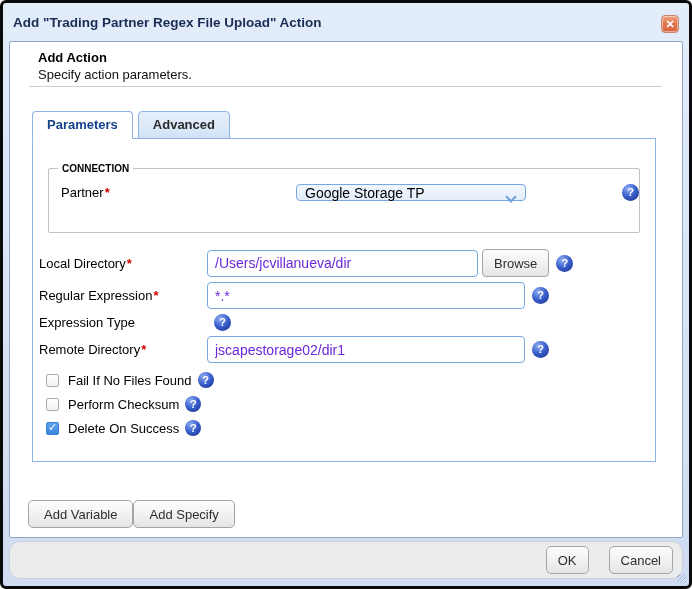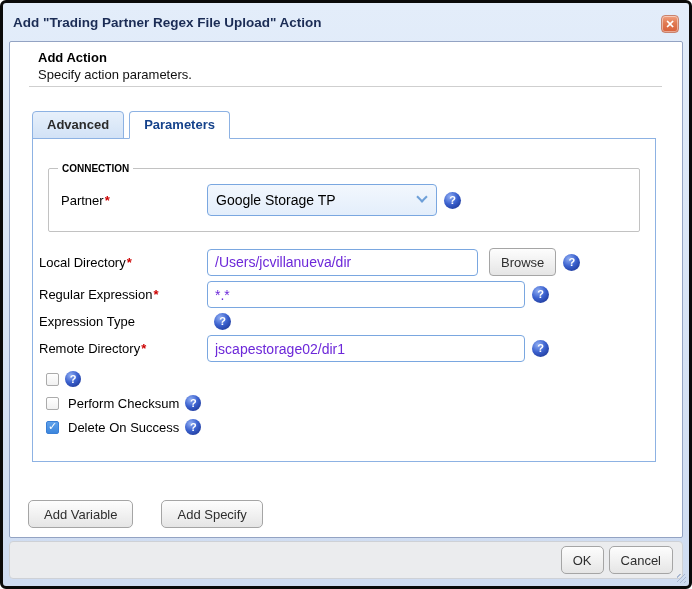--- a/index.html
+++ b/index.html
@@ -84,39 +84,39 @@
     border: 1px solid #c2c2c2;
     border-radius: 2px;
     padding: 2px 0 15px 0;
   }
   fieldset.connection legend {
     margin-left: 9px; padding: 0 4px;
     font-weight: bold; font-size: 10px; color: #000;
   }
   
   .row { display: flex; align-items: center; padding-left: 6px; margin-bottom: 5px; }
-  .fieldset-row { padding-left: 12px; margin-top: 8px; margin-bottom: 0; }
+  .fieldset-row { padding-left: 12px; margin-top: 8px; margin-bottom: 16px; justify-content: space-between; }
   .row-label { width: 168px; flex: none; font-size: 13px; color: #000; }
   .fieldset-row .row-label { width: 146px; }
   .req { color: #cc0000; font-weight: bold; margin-left: 1px; }
   .rows-block { margin-top: 16px; }
   .text-input {
     height: 27px;
     border: 1px solid #7aa7e0;
     border-radius: 4px;
     padding: 0 7px;
     font-family: "Liberation Sans", "DejaVu Sans", sans-serif;
     font-size: 14px; color: #6d28d9;
     outline: none;
   }
   .w271 { width: 271px; }
   .w318 { width: 318px; }
   .select {
     position: relative;
-    height: 32px;
+    height: 17px;
     border: 1px solid #7aa7e0;
     border-radius: 4px;
     background: linear-gradient(180deg, #f2f7fd 0%, #e3eefb 100%);
     display: flex; align-items: center;
     padding: 0 26px 0 8px;
     font-size: 14px; cursor: pointer;
   }
   .sel230 { width: 230px; }
   .sel205 { width: 205px; }
   .chevron {
@@ -138,21 +138,21 @@
   }
   .btn {
     background: linear-gradient(180deg, #fdfdfd 0%, #efefef 60%, #e5e5e5 100%);
     border: 1px solid #a5a5a5;
     border-radius: 4px;
     font-family: "Liberation Sans", "DejaVu Sans", sans-serif;
     font-size: 13px; color: #2e2e2e;
     padding: 5px 11px;
     cursor: pointer;
   }
-  .browse { margin-left: 11px; height: 28px; }
+  .browse { margin-left: 4px; height: 28px; }
   
   .cb-block { margin-top: 9px; }
   .cb-row { display: flex; align-items: center; padding-left: 13px; margin-bottom: 8px; }
   .checkbox {
     flex: none;
     width: 13px; height: 13px;
     border: 1px solid #ababab;
     border-radius: 2px;
     background: linear-gradient(180deg, #fff, #f1f1f1);
     cursor: pointer;
@@ -163,31 +163,31 @@
     background: linear-gradient(180deg, #5fa1ea 0%, #3c86dd 100%);
   }
   .checkbox.checked::after {
     content: "\2713";
     position: absolute; left: 1px; top: -2px;
     color: #fff; font-size: 11px; font-weight: bold;
   }
   .cb-label { margin-left: 9px; font-size: 13px; }
   .cb-row .help { margin-left: 6px; width: 16px; height: 16px; line-height: 16px; }
   
-  .action-buttons { margin: 38px 0 0 18px; display: flex; gap: 28px; }
+  .action-buttons { margin: 38px 0 0 18px; display: flex; gap: 0; }
   .action-buttons .btn { height: 28px; padding: 5px 15px; border-radius: 5px; }
   
   .footer {
     margin: 3px 6px 0 6px;
     height: 38px;
     background: #ebecee;
     border: 1px solid #ced1d6;
-    border-radius: 4px;
+    border-radius: 11px;
     display: flex; align-items: center; justify-content: flex-end;
-    padding-right: 9px; gap: 5px;
+    padding-right: 9px; gap: 20px;
   }
   .footer .btn { height: 28px; border-radius: 5px; }
   .resize-grip {
     position: absolute; right: 3px; bottom: 3px;
     width: 9px; height: 9px;
     background: repeating-linear-gradient(135deg, transparent 0 2px, #a9b8d2 2px 3px);
   }
 </style>
 </head>
 <body>
@@ -203,25 +203,25 @@
 
   <div class="content-panel">
 
     <div class="panel-header">
       <div class="panel-title">Add Action</div>
       <div class="panel-subtitle">Specify action parameters.</div>
     </div>
     <div class="header-sep"></div>
 
     <div class="tabs">
+      <div class="tab active">
+        <span>Parameters</span>
+      </div>
       <div class="tab inactive">
         <span>Advanced</span>
-      </div>
-      <div class="tab active">
-        <span>Parameters</span>
       </div>
     </div>
 
     <div class="tab-panel">
 
       <fieldset class="connection">
         <legend>CONNECTION</legend>
         <div class="row fieldset-row">
           <span class="row-label"><span>Partner</span><span class="req">*</span></span>
           <div class="select sel230">
@@ -254,20 +254,21 @@
         <div class="row">
           <span class="row-label"><span>Remote Directory</span><span class="req">*</span></span>
           <input class="text-input w318" type="text" value="jscapestorage02/dir1" style="">
           <span class="help">?</span>
         </div>
       </div>
 
       <div class="cb-block">
         <div class="cb-row">
           <span class="checkbox"></span>
+          <span class="cb-label">Fail If No Files Found</span>
           <span class="help">?</span>
         </div>
         <div class="cb-row">
           <span class="checkbox"></span>
           <span class="cb-label">Perform Checksum</span>
           <span class="help">?</span>
         </div>
         <div class="cb-row">
           <span class="checkbox checked"></span>
           <span class="cb-label">Delete On Success</span>

